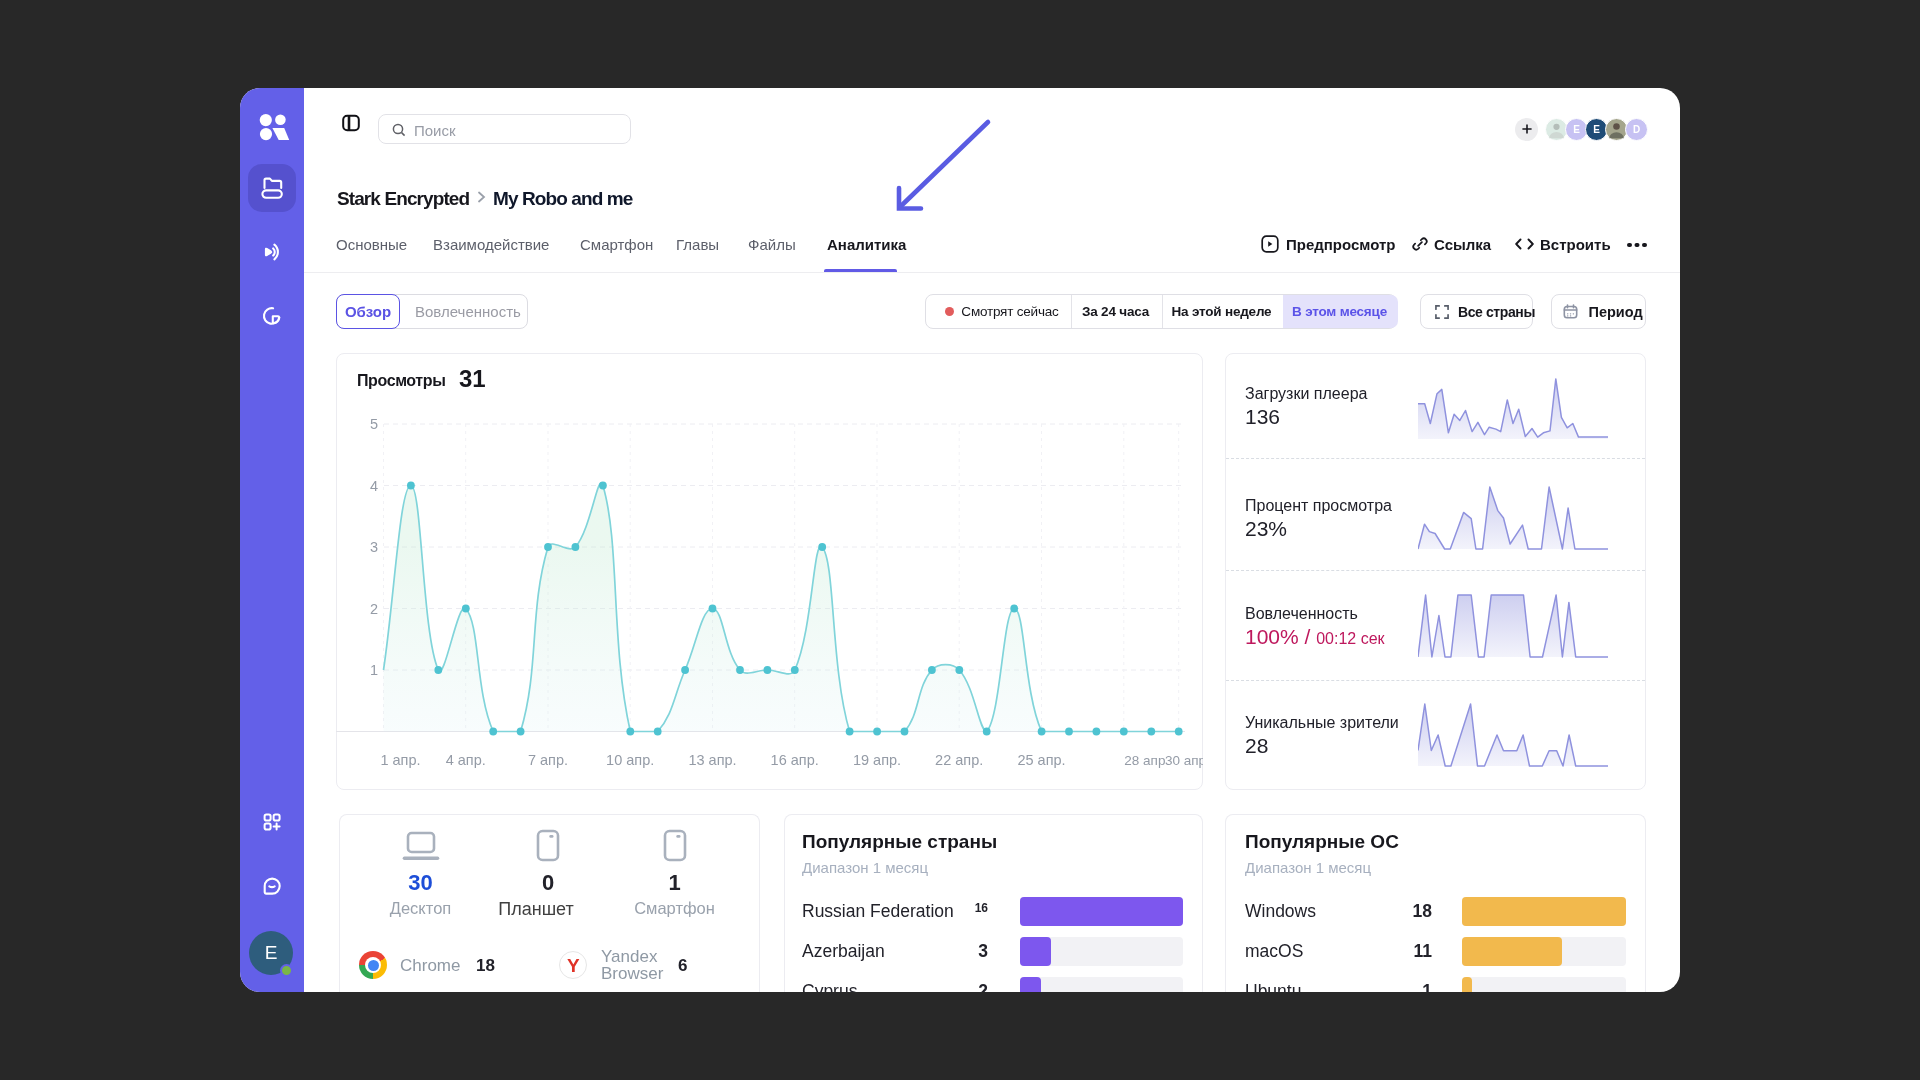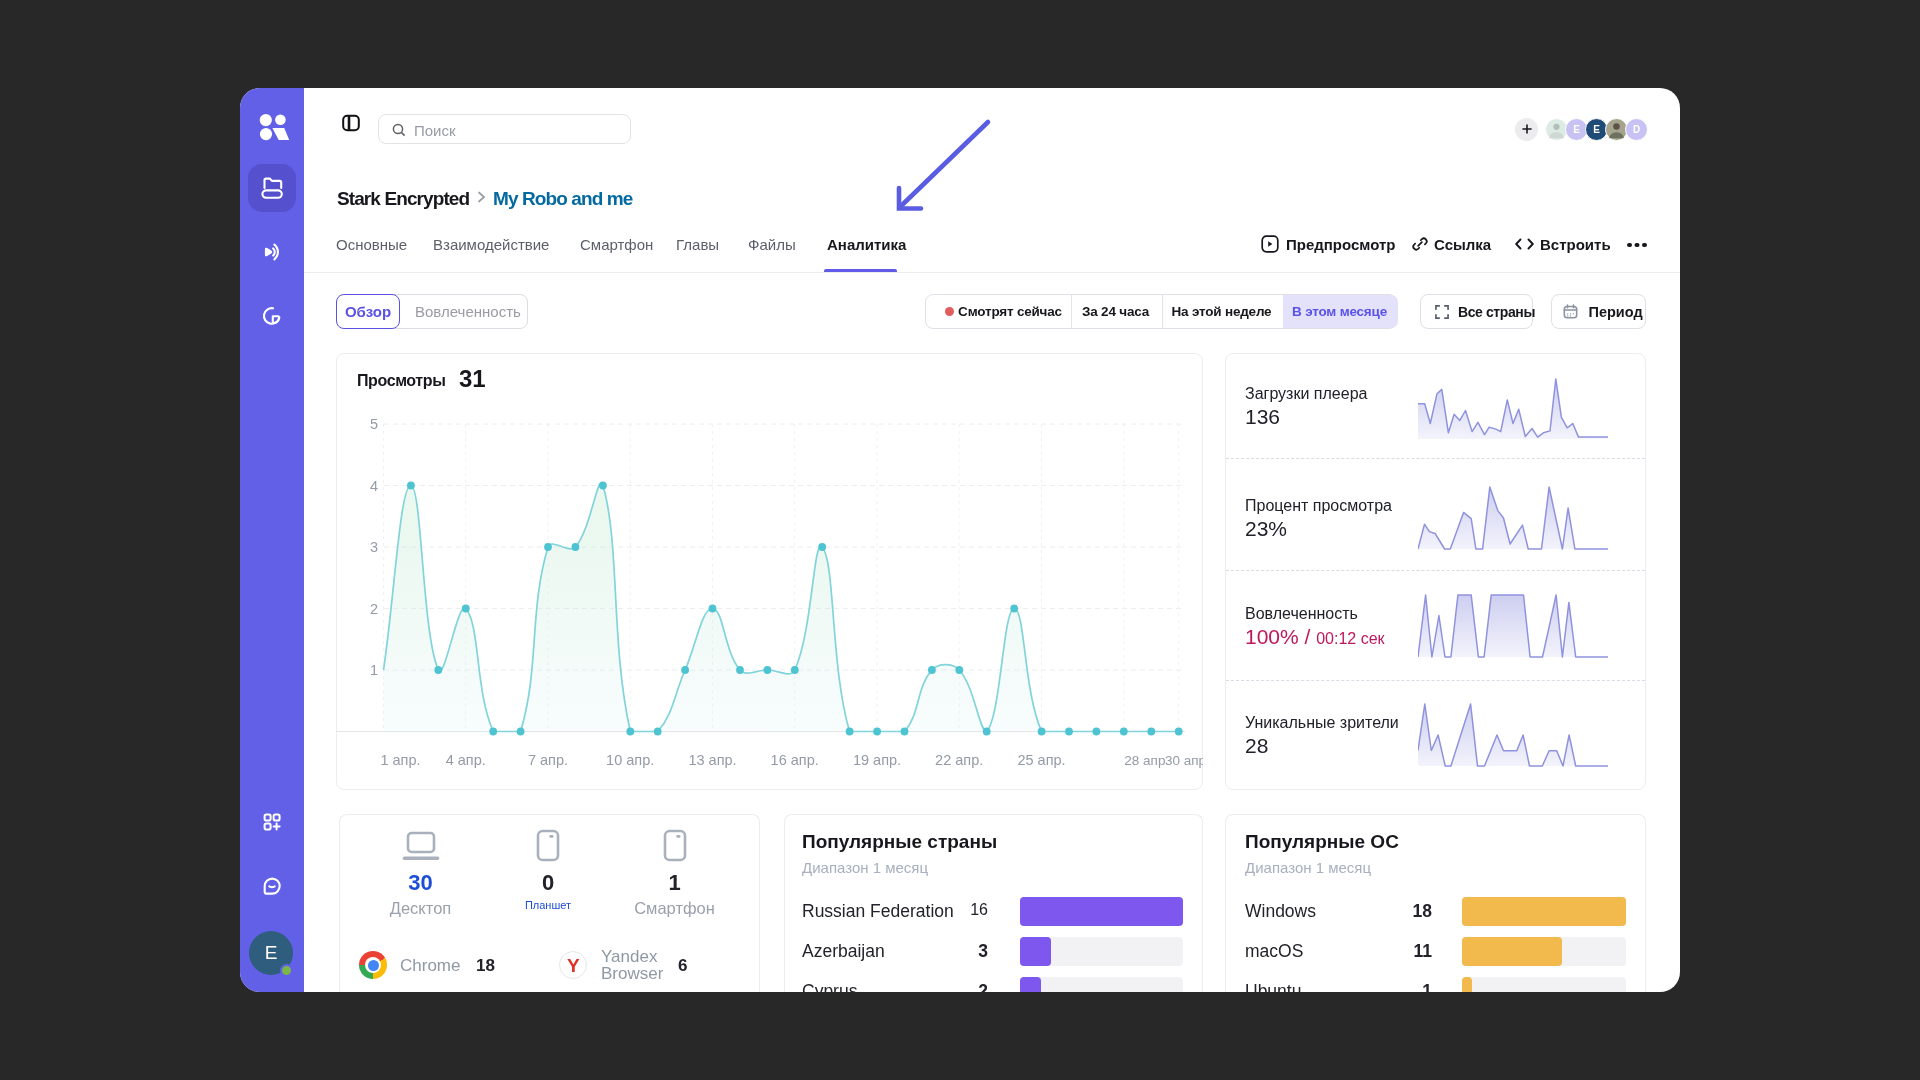--- a/index.html
+++ b/index.html
@@ -94,21 +94,21 @@
           <circle cx="11.5" cy="8.2" r="3.6" fill="#5e5247"></circle>
           <path d="M3.5 21 a8 6.6 0 0 1 16 0 Z" fill="#6e7061"></path>
         </svg>
       </div>
     <div class="avatar" style="left:1385px;background:#c7c2f3">D</div>
 
     <div class="txt dark" style="left:97px;top:100px;font-size:19px;font-weight:700;letter-spacing:-0.9px;color:#17171d">Stark Encrypted</div>
     <svg class="abs" style="left:235px;top:103px" width="12" height="12" viewBox="0 0 12 12" fill="none" stroke="#9aa0aa" stroke-width="1.8" stroke-linecap="round">
         <path d="M4 1.5 L9 6 L4 10.5"></path>
       </svg>
-    <div class="txt dark" style="left:253px;top:100px;font-size:19px;font-weight:700;letter-spacing:-0.9px;color:#0369a1">My Robo and me</div>
+    <div class="txt dark" style="left:253px;top:100px;font-size:19px;font-weight:700;letter-spacing:-0.9px;color:#0f172a">My Robo and me</div>
 
     <div class="txt" style="left:96px;top:148px;font-size:15px;color:#5c5f6a">Основные</div>
     <div class="txt" style="left:193px;top:148px;font-size:15px;color:#5c5f6a">Взаимодействие</div>
     <div class="txt" style="left:340px;top:148px;font-size:15px;color:#5c5f6a">Смартфон</div>
     <div class="txt" style="left:436px;top:148px;font-size:15px;color:#5c5f6a">Главы</div>
     <div class="txt" style="left:508px;top:148px;font-size:15px;color:#5c5f6a">Файлы</div>
     <div class="txt" style="left:587px;top:148px;font-size:15px;font-weight:700;color:#17171d">Аналитика</div>
     <div class="abs" style="left:584px;top:181px;width:73px;height:3px;background:#615ae6;border-radius:2px 2px 0 0"></div>
     <div class="abs" style="left:64px;top:183.5px;width:1376px;height:1px;background:#ededf0"></div>
 
@@ -134,21 +134,21 @@
     <div class="txt" style="left:128px;top:215px;font-size:15px;font-weight:700;color:#5b53e4;transform:translateX(-50%)">Обзор</div>
     <div class="txt" style="left:175px;top:215px;font-size:15px;color:#9a9ba4">Вовлеченность</div>
 
     <div class="abs" style="left:685px;top:206px;width:472px;height:35px;border:1px solid #dfdfe5;border-radius:8px;background:#fff">
       <div class="seg-divider" style="left:145px"></div>
       <div class="seg-divider" style="left:236px"></div>
       <div class="seg-divider" style="left:357px"></div>
       <div class="abs" style="left:357px;top:0;width:115px;height:33px;background:#e4e2fb;border-radius:0 7px 7px 0"></div>
     </div>
     <div class="abs" style="left:704.5px;top:219px;width:9px;height:9px;border-radius:50%;background:#e25c5c"></div>
-    <div class="txt" style="left:770px;top:216px;font-size:13.5px;font-weight:700;letter-spacing:-0.2px;color:#17171d;transform:translateX(-50%)">Смотрят сейчас</div>
+    <div class="txt" style="left:770px;top:216px;font-size:13.5px;font-weight:400;letter-spacing:-0.2px;color:#17171d;transform:translateX(-50%)">Смотрят сейчас</div>
     <div class="txt" style="left:875.5px;top:216px;font-size:13.5px;font-weight:700;letter-spacing:-0.2px;color:#17171d;transform:translateX(-50%)">За 24 часа</div>
     <div class="txt" style="left:981.5px;top:216px;font-size:13.5px;font-weight:700;letter-spacing:-0.2px;color:#17171d;transform:translateX(-50%)">На этой неделе</div>
     <div class="txt" style="left:1099.5px;top:216px;font-size:13.5px;font-weight:700;letter-spacing:-0.2px;color:#5b53e8;transform:translateX(-50%)">В этом месяце</div>
 
     <div class="abs" style="left:1180px;top:206px;width:113px;height:35px;border:1px solid #dfdfe5;border-radius:8px"></div>
     <svg class="abs" style="left:1195px;top:217px" width="14" height="14" viewBox="0 0 15 15" fill="none" stroke="#575d69" stroke-width="1.8" stroke-linecap="round">
       <path d="M1 4.5 V1 H4.5 M10.5 1 H14 V4.5 M14 10.5 V14 H10.5 M4.5 14 H1 V10.5"></path>
     </svg>
     <div class="txt" style="left:1218px;top:216px;font-size:14px;font-weight:700;letter-spacing:-0.4px;color:#17171d">Все страны</div>
     <div class="abs" style="left:1311px;top:206px;width:95px;height:35px;border:1px solid #dfdfe5;border-radius:8px"></div>
@@ -304,40 +304,40 @@
       <path d="M14.6 7.4 h1.6"></path>
     </svg>
     <svg class="abs" style="left:423px;top:741px" width="24" height="33" viewBox="0 0 24 33" fill="none" stroke="#a9b1bd" stroke-width="2.6" stroke-linecap="round">
       <rect x="2" y="2" width="20" height="29" rx="4.6"></rect>
       <path d="M14.6 7.4 h1.6"></path>
     </svg>
     <div class="txt" style="left:180.5px;top:782px;font-size:22px;font-weight:700;color:#1d4ed8;transform:translateX(-50%)">30</div>
     <div class="txt" style="left:308px;top:782px;font-size:22px;font-weight:700;color:#22222a;transform:translateX(-50%)">0</div>
     <div class="txt" style="left:434.5px;top:782px;font-size:22px;font-weight:700;color:#22222a;transform:translateX(-50%)">1</div>
     <div class="txt" style="left:180.5px;top:811px;font-size:16.5px;color:#99a1ac;transform:translateX(-50%)">Десктоп</div>
-    <div class="txt" style="left:308px;top:811px;font-size:11px;color:#1d4ed8;transform:translateX(-50%)">Планшет</div>
+    <div class="txt" style="left:296px;top:811px;font-size:18px;color:#404040;transform:translateX(-50%)">Планшет</div>
     <div class="txt" style="left:434.5px;top:811px;font-size:16.5px;color:#99a1ac;transform:translateX(-50%)">Смартфон</div>
 
     <div class="abs" style="left:119px;top:863px;width:28px;height:28px;border-radius:50%;
       background:conic-gradient(from 60deg, #fbbc05 0 120deg, #34a853 0 210deg, #ea4335 0 360deg)"></div>
     <div class="abs" style="left:125px;top:869px;width:16px;height:16px;border-radius:50%;background:#fff"></div>
     <div class="abs" style="left:127.5px;top:871.5px;width:11px;height:11px;border-radius:50%;background:#4285f4"></div>
     <div class="txt" style="left:160px;top:868px;font-size:17px;color:#8f99a4">Chrome</div>
     <div class="txt" style="left:236px;top:868px;font-size:17px;font-weight:700;color:#22222a">18</div>
 
     <div class="abs" style="left:319px;top:863px;width:28px;height:28px;border-radius:50%;background:#fff;border:1px solid #e6e6e6"></div>
     <div class="txt" style="left:327px;top:867px;font-size:19px;font-weight:700;color:#e03226">Y</div>
     <div class="txt" style="left:361px;top:859.5px;font-size:17px;color:#8f99a4;line-height:17px">Yandex<br>Browser</div>
     <div class="txt" style="left:438px;top:868px;font-size:17px;font-weight:700;color:#22222a">6</div>
 
     <div class="card" style="left:544px;top:726px;width:419px;height:196px;border-radius:8px 8px 0 0;border-bottom:none"></div>
     <div class="txt" style="left:562px;top:743px;font-size:19px;font-weight:700;color:#17171d">Популярные страны</div>
     <div class="txt" style="left:562px;top:771px;font-size:15px;color:#a7b0bf">Диапазон 1 месяц</div>
     <div class="txt" style="left:562px;top:813px;font-size:17.5px;color:#22222a">Russian Federation</div>
-    <div class="txt" style="left:748px;top:813px;font-size:16px;font-weight:400;color:#22222a;transform:translateX(-100%)">16</div>
+    <div class="txt" style="left:748px;top:813px;font-size:12px;font-weight:700;color:#22222a;transform:translateX(-100%)">16</div>
     <div class="bar-track" style="left:779.5px;top:809px;width:163.5px"></div>
     <div class="bar-fill" style="left:779.5px;top:809px;width:163.5px"></div>
     <div class="txt" style="left:562px;top:853px;font-size:17.5px;color:#22222a">Azerbaijan</div>
     <div class="txt" style="left:748px;top:853px;font-size:17.5px;font-weight:700;color:#22222a;transform:translateX(-100%)">3</div>
     <div class="bar-track" style="left:779.5px;top:849px;width:163.5px"></div>
     <div class="bar-fill" style="left:779.5px;top:849px;width:31px"></div>
     <div class="txt" style="left:562px;top:893px;font-size:17.5px;color:#22222a">Cyprus</div>
     <div class="txt" style="left:748px;top:893px;font-size:17.5px;font-weight:700;color:#22222a;transform:translateX(-100%)">2</div>
     <div class="bar-track" style="left:779.5px;top:889px;width:163.5px"></div>
     <div class="bar-fill" style="left:779.5px;top:889px;width:21px"></div>

